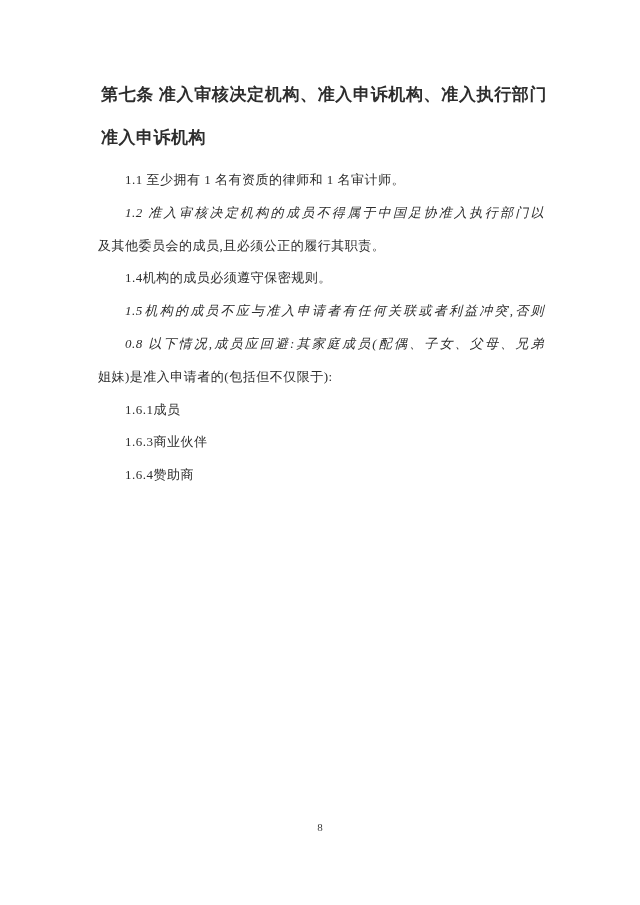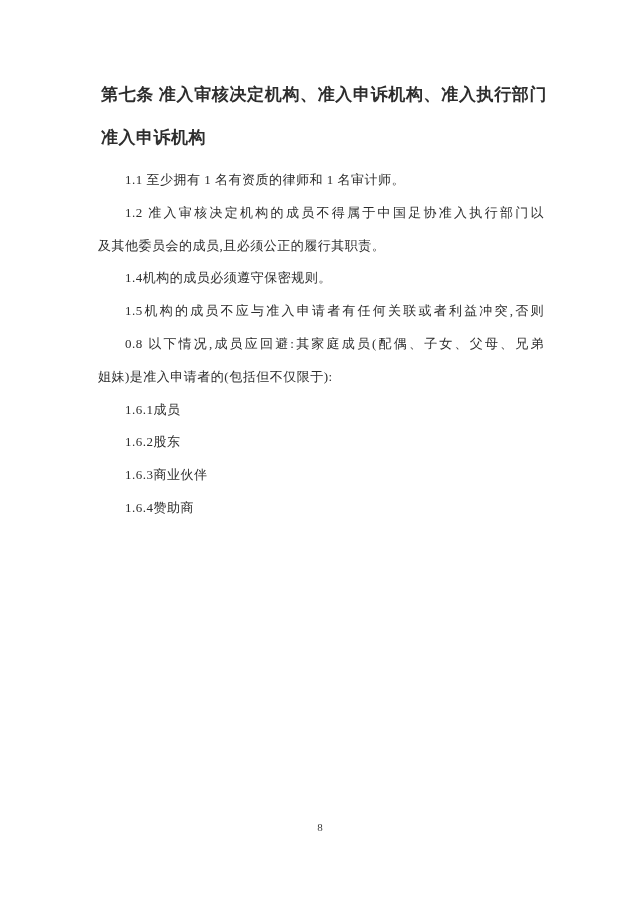--- a/index.html
+++ b/index.html
@@ -41,20 +41,21 @@
   }
   .line {
     text-align: left;
   }
   .line.indent {
     text-indent: 27px;
   }
   .line.justify {
     text-align: justify;
     text-align-last: justify;
+    font-style: italic;
   }
   .page-number {
     position: absolute;
     left: 0;
     top: 820px;
     width: 100%;
     text-align: center;
     font-size: 11px;
     line-height: 14px;
     color: #3a3a3a;
@@ -72,20 +73,19 @@
 
   <div class="body-text">
     <div class="line indent">1.1 至少拥有 1 名有资质的律师和 1 名审计师。</div>
     <div class="line indent justify">1.2 准入审核决定机构的成员不得属于中国足协准入执行部门以</div>
     <div class="line">及其他委员会的成员,且必须公正的履行其职责。</div>
     <div class="line indent">1.4机构的成员必须遵守保密规则。</div>
     <div class="line indent justify">1.5机构的成员不应与准入申请者有任何关联或者利益冲突,否则</div>
     <div class="line indent justify">0.8 以下情况,成员应回避:其家庭成员(配偶、子女、父母、兄弟</div>
     <div class="line">姐妹)是准入申请者的(包括但不仅限于):</div>
     <div class="line indent">1.6.1成员</div>
-    <div class="line indent">1.6.2股东</div>
     <div class="line indent">1.6.3商业伙伴</div>
     <div class="line indent">1.6.4赞助商</div>
   </div>
 
   <div class="page-number">8</div>
 
 </div>
 
 </body></html>

